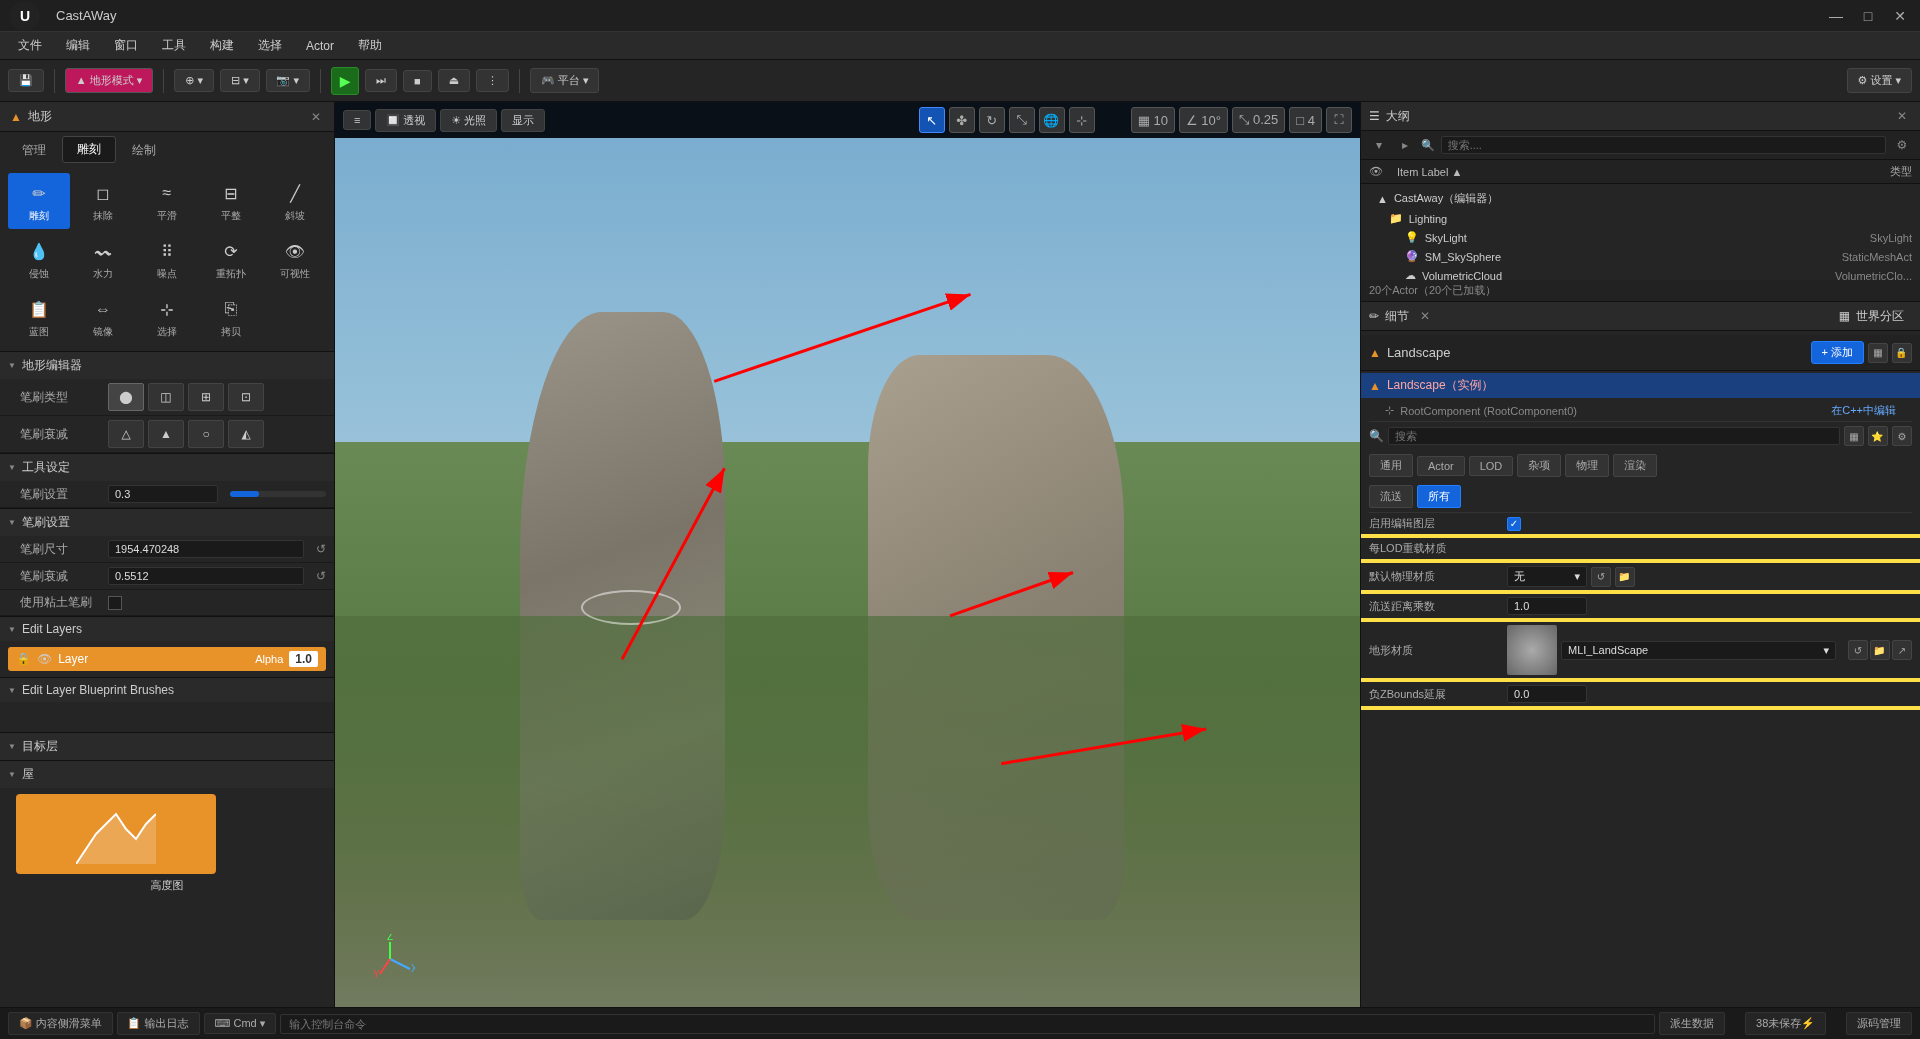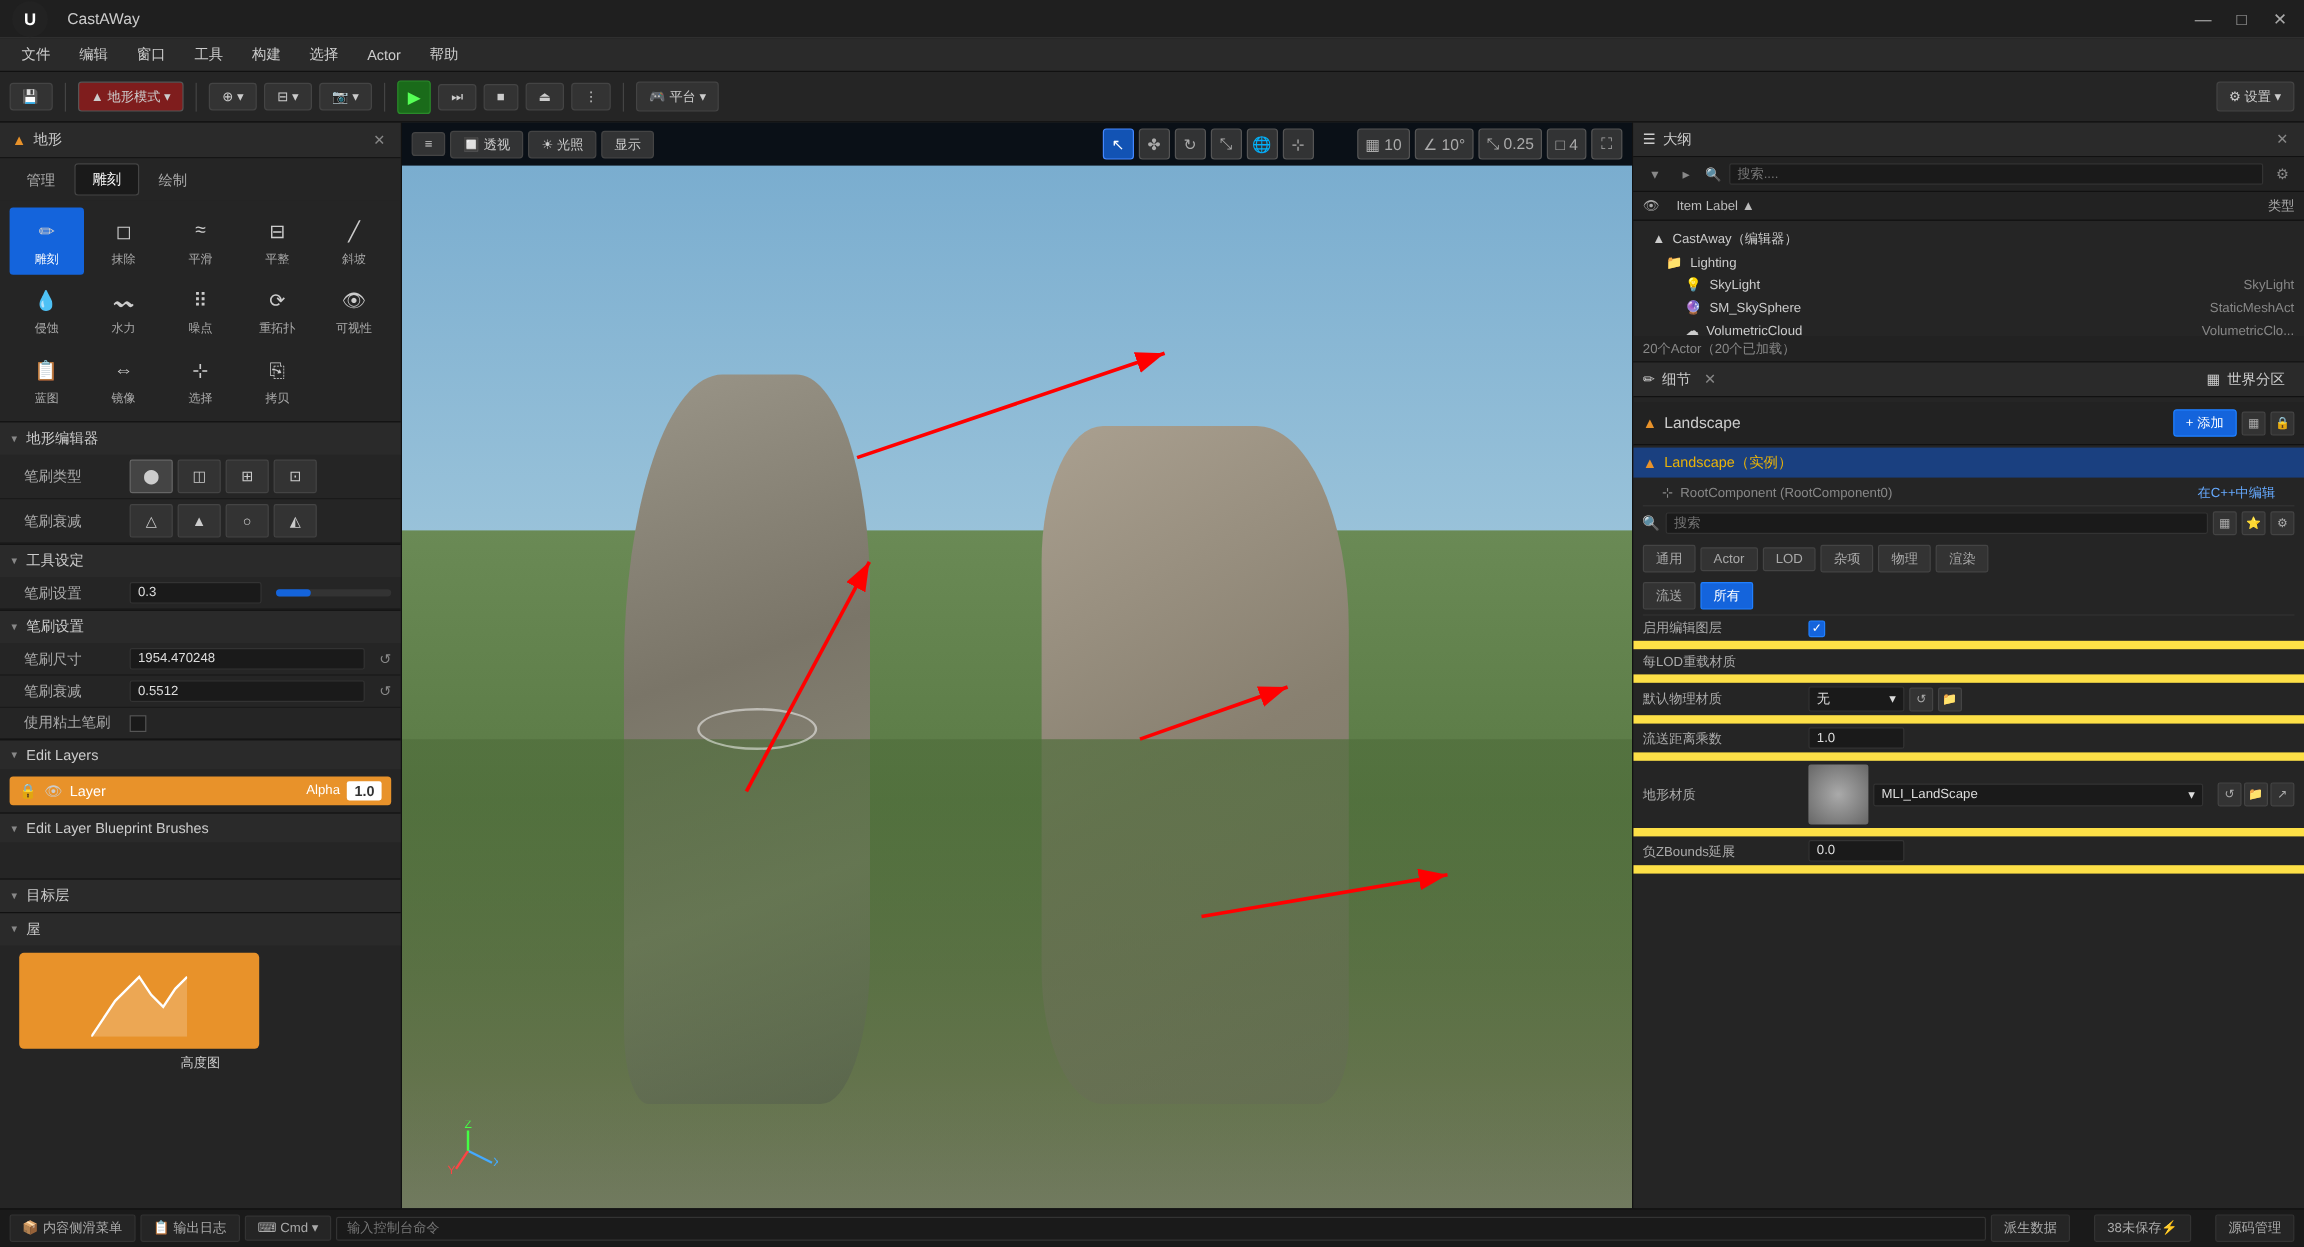--- a/index.html
+++ b/index.html
@@ -13,21 +13,21 @@
     #app-title { font-size: 13px; color: #ccc; }
 
     
     #menubar { position: absolute; top: 32px; left: 0; right: 0; height: 28px; background: #2a2a2a; display: flex; align-items: center; padding: 0 8px; gap: 4px; border-bottom: 1px solid #111; z-index: 100; }
     .menu-item { padding: 3px 10px; font-size: 12px; color: #ccc; cursor: pointer; border-radius: 3px; }
     .unreal-logo { width: 30px; height: 30px; background: #222; border-radius: 50%; display: flex; align-items: center; justify-content: center; margin-right: 8px; font-weight: bold; color: #fff; font-size: 14px; }
 
     
     #toolbar { position: absolute; top: 60px; left: 0; right: 0; height: 42px; background: #252525; display: flex; align-items: center; padding: 0 8px; gap: 6px; border-bottom: 1px solid #111; z-index: 100; }
     .toolbar-btn { padding: 4px 10px; background: #333; border: 1px solid #444; border-radius: 3px; color: #ccc; cursor: pointer; font-size: 11px; display: flex; align-items: center; gap: 4px; }
-    .toolbar-btn.landscape { background: #7f1d1d; border-color: #555; }
+    .toolbar-btn.landscape { background: #be185d; border-color: #555; }
     .toolbar-separator { width: 1px; height: 24px; background: #444; margin: 0 4px; }
     .play-btn { width: 28px; height: 28px; background: #1a6b1a; border: 1px solid #2a8a2a; border-radius: 3px; display: flex; align-items: center; justify-content: center; cursor: pointer; color: #5f5; font-size: 14px; }
 
     
     #left-panel { position: absolute; top: 102px; left: 0; width: 335px; bottom: 32px; background: #252525; border-right: 1px solid #111; overflow-y: auto; z-index: 50; }
     #left-panel::-webkit-scrollbar { width: 6px; }
     #left-panel::-webkit-scrollbar-track { background: #1a1a1a; }
     #left-panel::-webkit-scrollbar-thumb { background: #444; }
 
     .panel-header { display: flex; align-items: center; justify-content: space-between; padding: 6px 10px; background: #2a2a2a; border-bottom: 1px solid #111; }
@@ -93,21 +93,21 @@
     .detail-body { flex: 1; overflow-y: auto; padding: 4px 0; }
     .detail-body::-webkit-scrollbar { width: 6px; }
     .detail-body::-webkit-scrollbar-thumb { background: #444; }
     .detail-subitem { padding: 3px 24px; font-size: 11px; color: #888; display: flex; align-items: center; justify-content: space-between; cursor: pointer; }
     .detail-subitem .link-text { color: #6af; }
 
     .filter-tabs { display: flex; align-items: center; padding: 4px 8px; gap: 4px; }
     .filter-tab { padding: 3px 10px; background: #333; border: 1px solid #444; border-radius: 2px; font-size: 11px; color: #aaa; cursor: pointer; }
     .filter-tab.active { background: #1464dc; border-color: #2080ff; color: #fff; }
 
-    .detail-prop-row { display: flex; align-items: center; padding: 3px 8px; border-bottom: 7px solid #fde047; gap: 8px; }
+    .detail-prop-row { display: flex; align-items: center; padding: 3px 8px; border-bottom: 4px solid #fde047; gap: 8px; }
     .detail-prop-label { flex: 0 0 130px; font-size: 11px; color: #aaa; }
     .detail-prop-value { flex: 1; font-size: 11px; color: #ddd; display: flex; align-items: center; gap: 4px; }
     .detail-input { background: #1a1a1a; border: 1px solid #333; border-radius: 2px; padding: 2px 6px; color: #ddd; font-size: 11px; width: 80px; }
     .checkbox-checked { width: 14px; height: 14px; background: #1464dc; border: 1px solid #2080ff; border-radius: 2px; display: flex; align-items: center; justify-content: center; font-size: 10px; color: #fff; }
     .detail-dropdown { background: #1a1a1a; border: 1px solid #333; border-radius: 2px; padding: 2px 6px; color: #ddd; font-size: 11px; flex: 1; display: flex; align-items: center; justify-content: space-between; cursor: pointer; }
     .detail-icon-btn { width: 20px; height: 20px; background: #333; border: 1px solid #444; border-radius: 2px; display: flex; align-items: center; justify-content: center; cursor: pointer; font-size: 10px; color: #aaa; }
 
     
     #statusbar { position: absolute; bottom: 0; left: 0; right: 0; height: 32px; background: #1a1a1a; border-top: 1px solid #111; display: flex; align-items: center; gap: 4px; padding: 0 8px; z-index: 100; }
     .status-item { padding: 3px 10px; background: #252525; border: 1px solid #333; border-radius: 2px; font-size: 11px; color: #aaa; cursor: pointer; display: flex; align-items: center; gap: 4px; }
@@ -506,21 +506,21 @@
         </div>
         <div style="display:flex;align-items:center;gap:4px;">
           <div style="background:#1464dc;border:1px solid #2080ff;border-radius:3px;padding:3px 10px;font-size:11px;color:#fff;cursor:pointer;">+ 添加</div>
           <div class="detail-icon-btn">▦</div>
           <div class="detail-icon-btn">🔒</div>
         </div>
       </div>
 
       <div style="background:#1a4080;padding:4px 8px;margin:2px 0;display:flex;align-items:center;gap:6px;">
         <span style="color:#e8922a;">▲</span>
-        <span style="font-size:12px;color:#eab308;">Landscape（实例）</span>
+        <span style="font-size:12px;color:#fca5a5;">Landscape（实例）</span>
       </div>
 
       <div class="detail-subitem">
         <div style="display:flex;align-items:center;gap:6px;">
           <span>⊹</span>
           <span>RootComponent (RootComponent0)</span>
         </div>
         <span class="link-text">在C++中编辑</span>
       </div>
 

